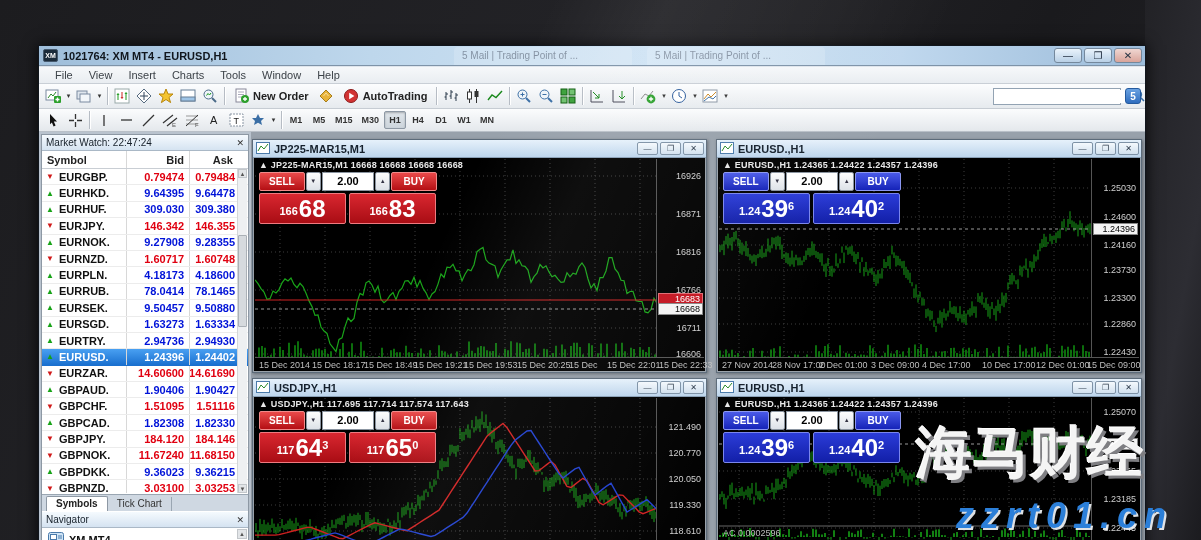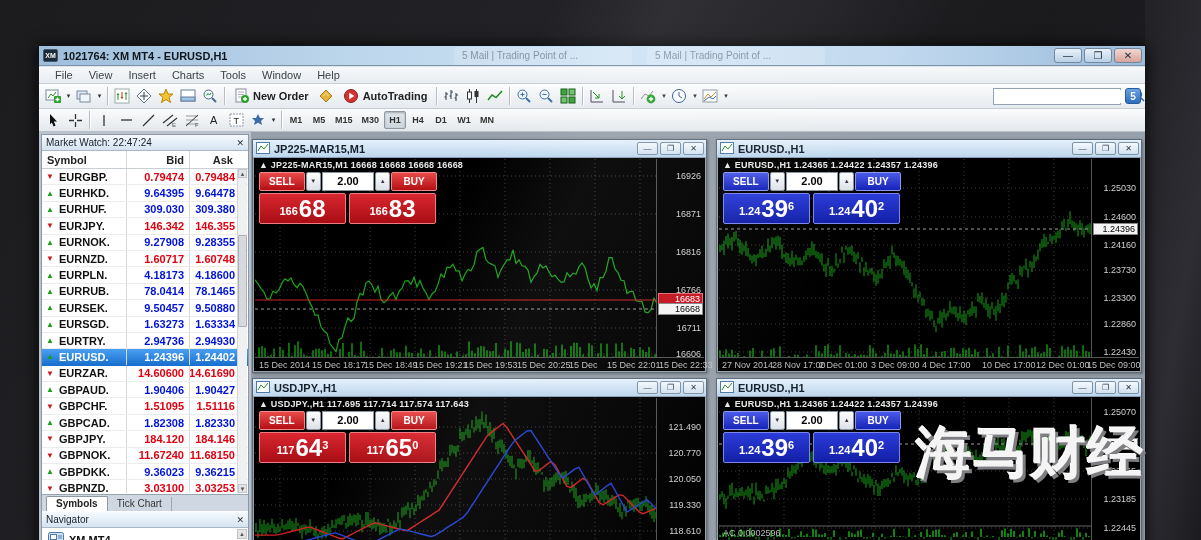--- a/index.html
+++ b/index.html
@@ -1918,15 +1918,16 @@
                 <div class="ytag white" style="top: 46px;">1.24396</div>
               </div>
               <div class="ind-label" style="left: 5px; top: 131px;">AC 0.0002596</div>
             </div>
           </div>
         </div>
     </div>
   </div>
 
   <div id="wm1">海马财经</div>
+  <div id="wm2">zzrt01.cn</div>
 
   <div id="reflection"></div>
 </div>
 
 </body></html>

